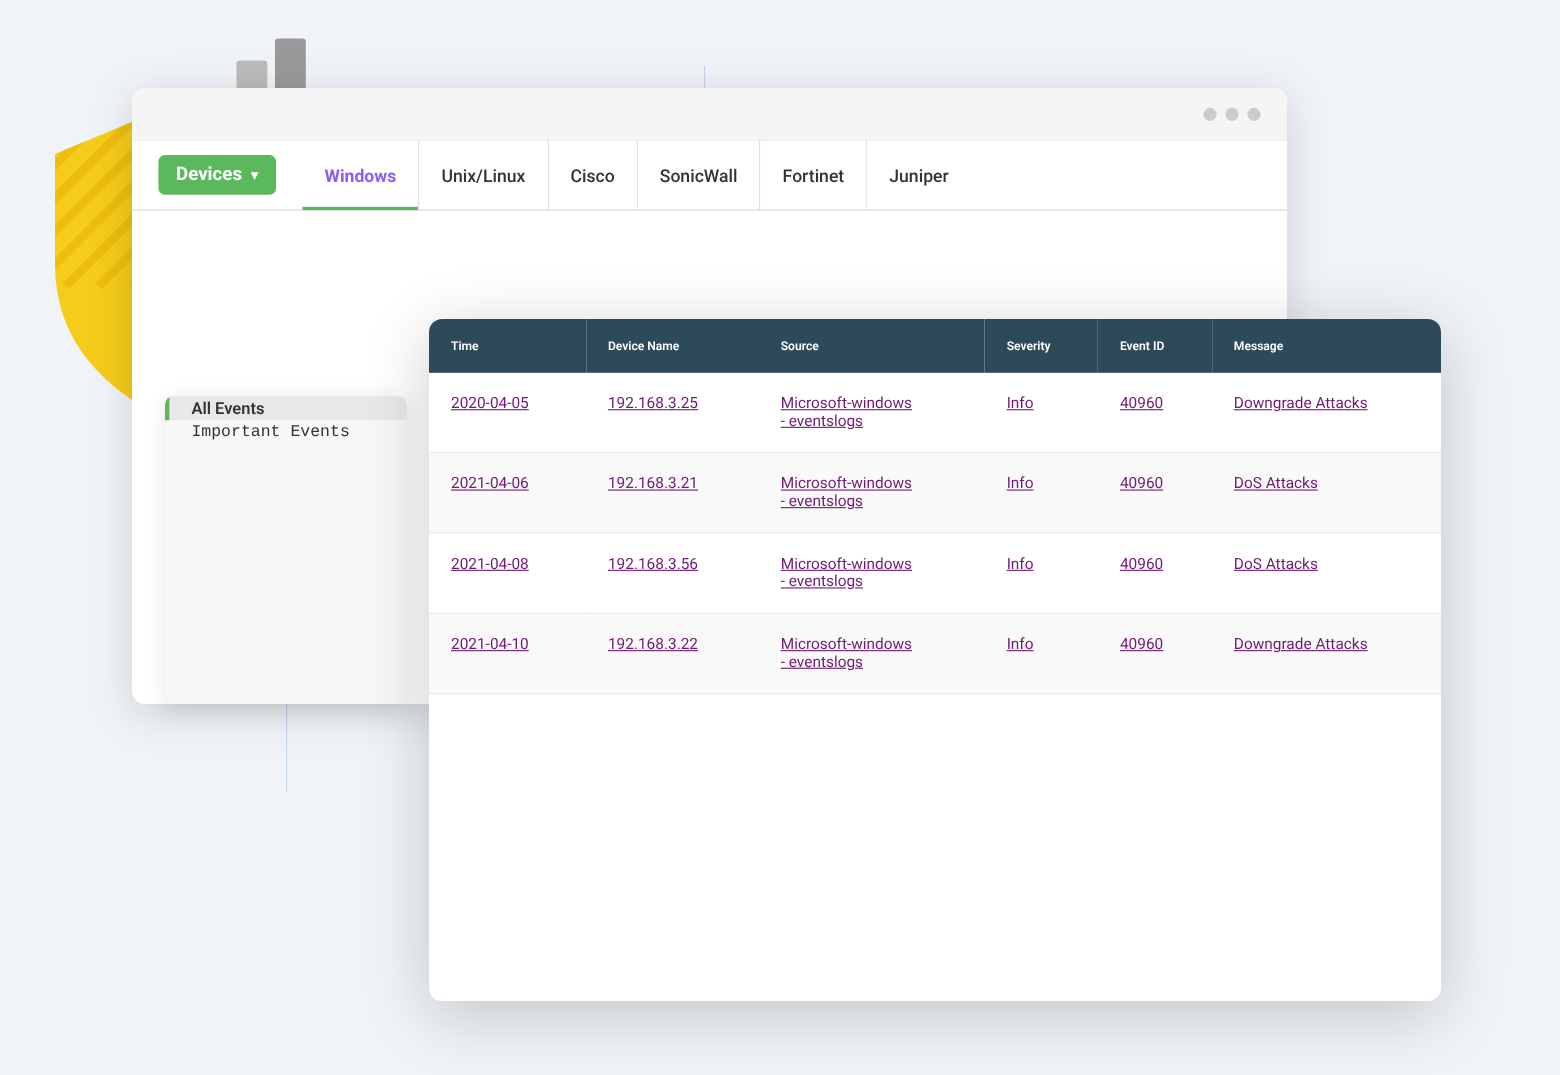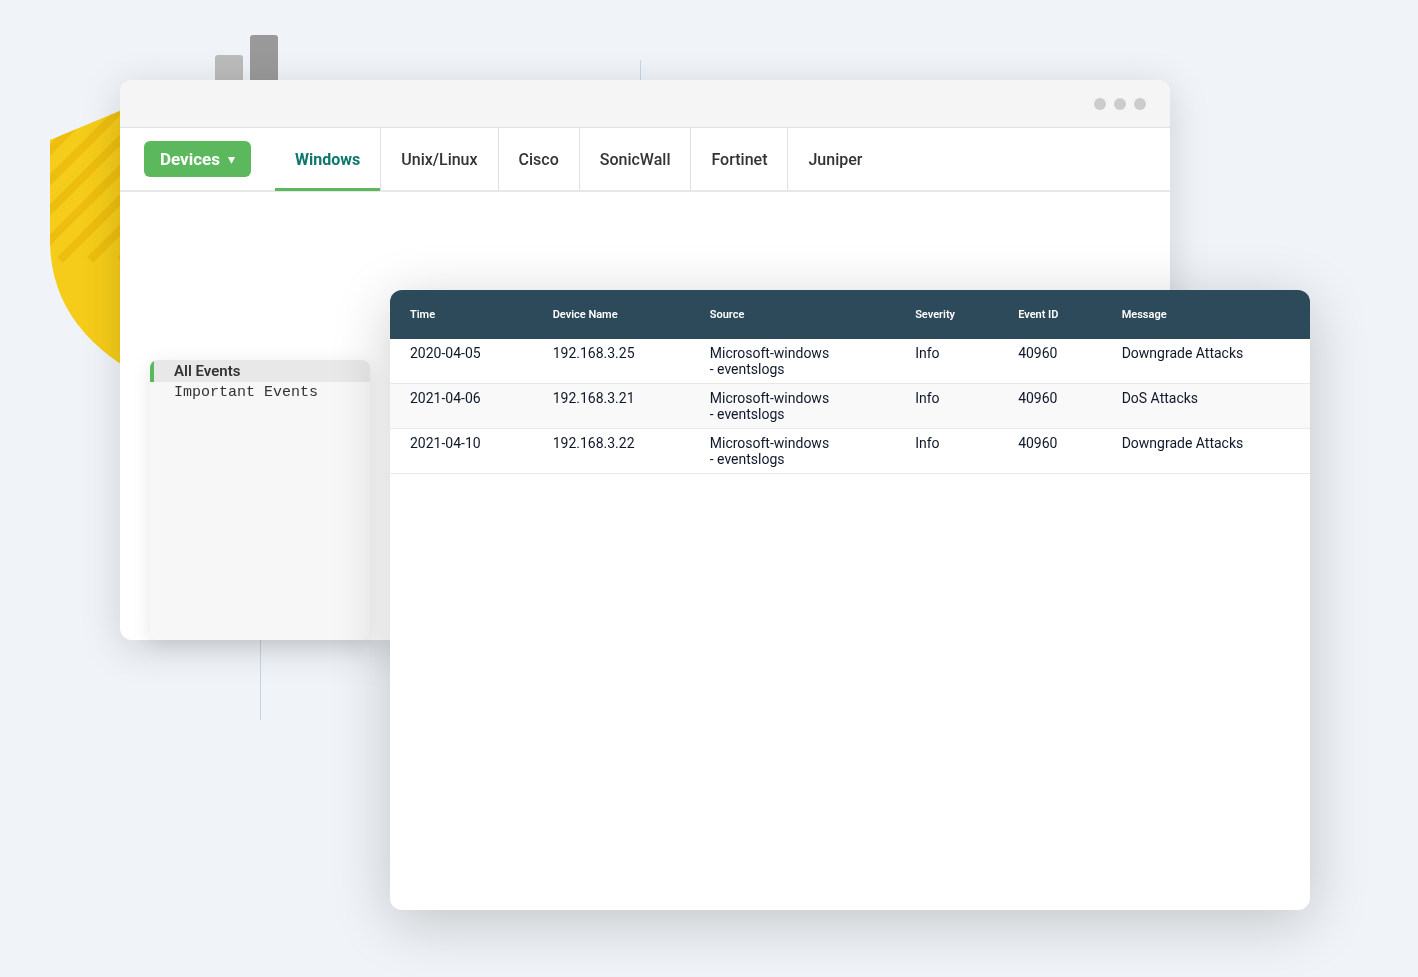--- a/index.html
+++ b/index.html
@@ -112,21 +112,21 @@
       cursor: pointer;
       border-right: 1px solid #e0e0e0;
       position: relative;
     }
 
     .tab-item:last-child {
       border-right: none;
     }
 
     .tab-item.active {
-      color: #0f766e;
+      color: #8b5cf6;
       font-weight: 700;
     }
 
     .tab-item.active::after {
       content: '';
       position: absolute;
       bottom: 0;
       left: 0;
       right: 0;
       height: 3px;
@@ -206,24 +206,25 @@
 
     .data-table tbody tr:nth-child(odd) {
       background: #fff;
     }
 
     .data-table tbody tr:nth-child(even) {
       background: #f9f9f9;
     }
 
     .data-table tbody td {
-      padding: 6px 20px;
+      padding: 20px 20px;
       font-size: 14px;
-      color: #0f172a;
+      color: #701a75;
       vertical-align: top;
+      text-decoration: underline;
     }
 
     
     .deco-line-v {
       position: absolute;
       width: 1px;
       background: #c5d5e8;
       z-index: 1;
     }
   </style>
@@ -342,20 +343,28 @@
           </tr>
           <tr>
             <td>2021-04-06</td>
             <td>192.168.3.21</td>
             <td>Microsoft-windows<br>- eventslogs</td>
             <td>Info</td>
             <td>40960</td>
             <td>DoS Attacks</td>
           </tr>
           <tr>
+            <td>2021-04-08</td>
+            <td>192.168.3.56</td>
+            <td>Microsoft-windows<br>- eventslogs</td>
+            <td>Info</td>
+            <td>40960</td>
+            <td>DoS Attacks</td>
+          </tr>
+          <tr>
             <td>2021-04-10</td>
             <td>192.168.3.22</td>
             <td>Microsoft-windows<br>- eventslogs</td>
             <td>Info</td>
             <td>40960</td>
             <td>Downgrade Attacks</td>
           </tr>
         </tbody>
     </table>
   </div>

